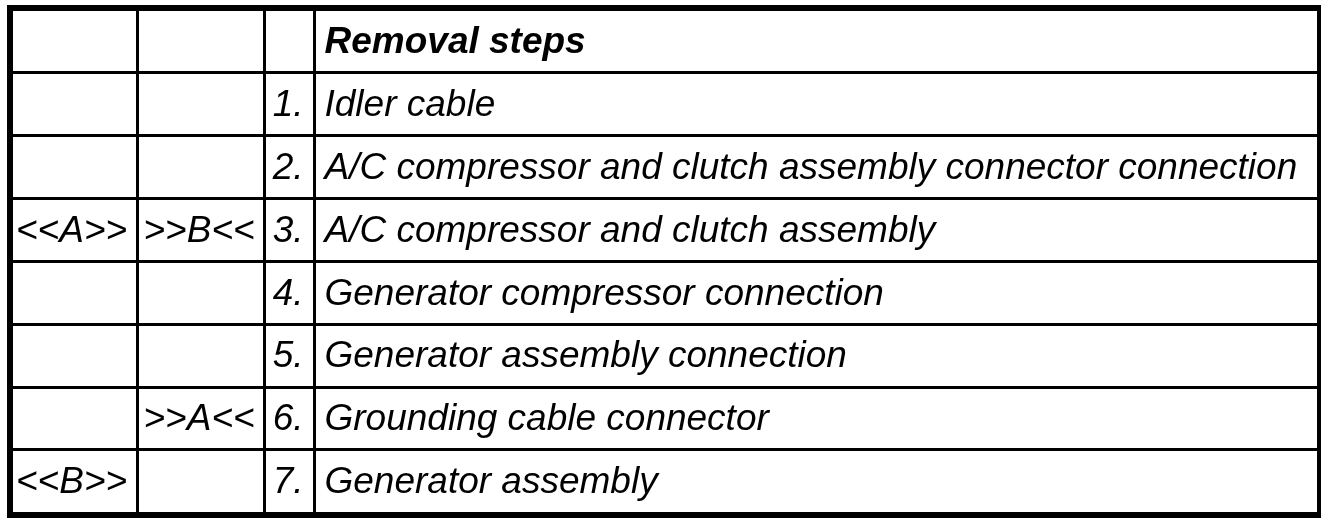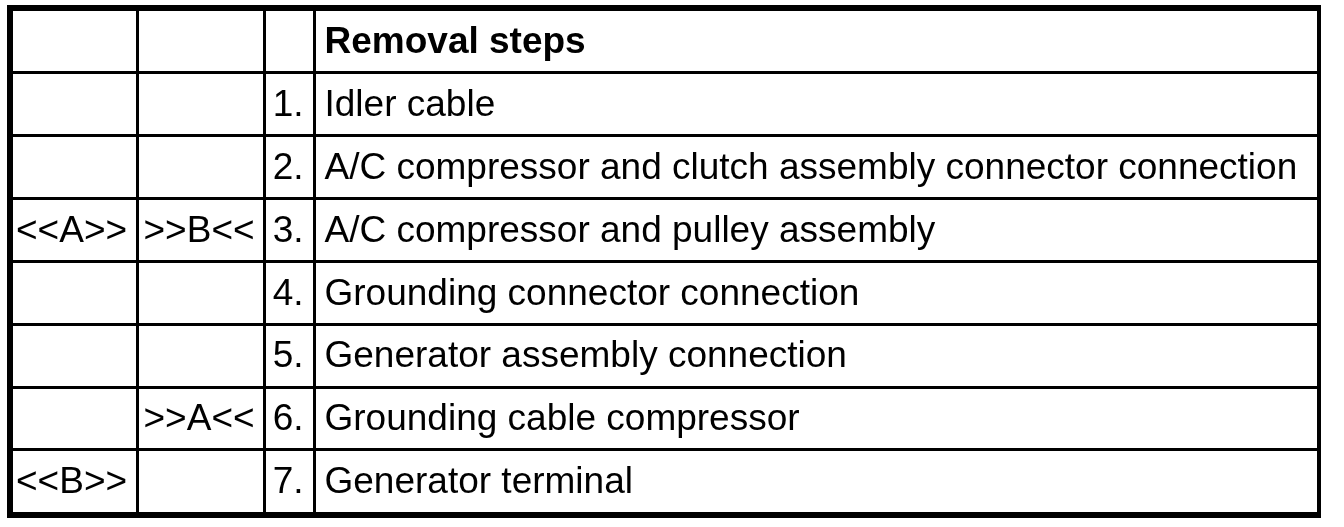--- a/index.html
+++ b/index.html
@@ -6,20 +6,21 @@
   html, body {
     width: 1344px; height: 527px;
     background: var(--bg, #ffffff);
     font-family: "Liberation Sans", sans-serif;
   }
   .canvas {
     position: relative;
     width: 1321px; height: 527px;
     background: var(--bg, #ffffff);
     overflow: hidden;
+    font-style: italic;
   }
   table.steps {
     position: absolute;
     left: 7px; top: 5px;
     width: 1316px; height: 513px;
     border-collapse: collapse;
     table-layout: fixed;
     border: 6px solid var(--border, #000000);
     background: var(--bg, #ffffff);
   }
@@ -65,41 +66,41 @@
     <tr>
       <td class="c-marker-left"></td>
       <td class="c-marker-right"></td>
       <td class="c-num">2.</td>
       <td class="c-desc">A/C compressor and clutch assembly connector connection</td>
     </tr>
     <tr>
       <td class="c-marker-left">&lt;&lt;A&gt;&gt;</td>
       <td class="c-marker-right">&gt;&gt;B&lt;&lt;</td>
       <td class="c-num">3.</td>
-      <td class="c-desc">A/C compressor and pulley assembly</td>
+      <td class="c-desc">A/C compressor and clutch assembly</td>
     </tr>
     <tr>
       <td class="c-marker-left"></td>
       <td class="c-marker-right"></td>
       <td class="c-num">4.</td>
-      <td class="c-desc">Grounding connector connection</td>
+      <td class="c-desc">Generator compressor connection</td>
     </tr>
     <tr>
       <td class="c-marker-left"></td>
       <td class="c-marker-right"></td>
       <td class="c-num">5.</td>
       <td class="c-desc">Generator assembly connection</td>
     </tr>
     <tr>
       <td class="c-marker-left"></td>
       <td class="c-marker-right">&gt;&gt;A&lt;&lt;</td>
       <td class="c-num">6.</td>
-      <td class="c-desc">Grounding cable compressor</td>
+      <td class="c-desc">Grounding cable connector</td>
     </tr>
     <tr>
       <td class="c-marker-left">&lt;&lt;B&gt;&gt;</td>
       <td class="c-marker-right"></td>
       <td class="c-num">7.</td>
-      <td class="c-desc">Generator terminal</td>
+      <td class="c-desc">Generator assembly</td>
     </tr>
   </tbody>
     </table>
 </div>
 
 </body></html>

